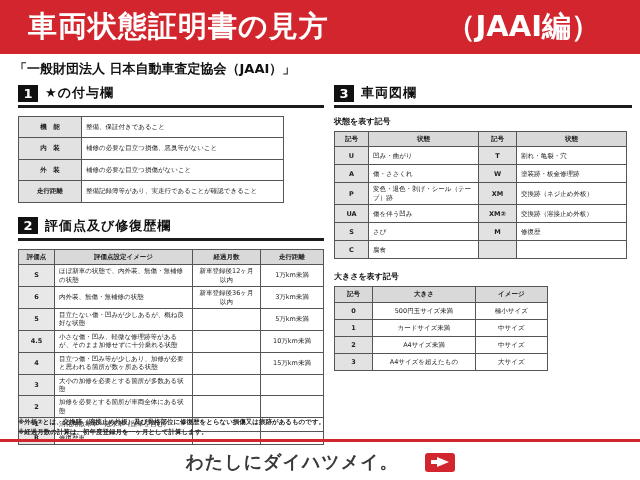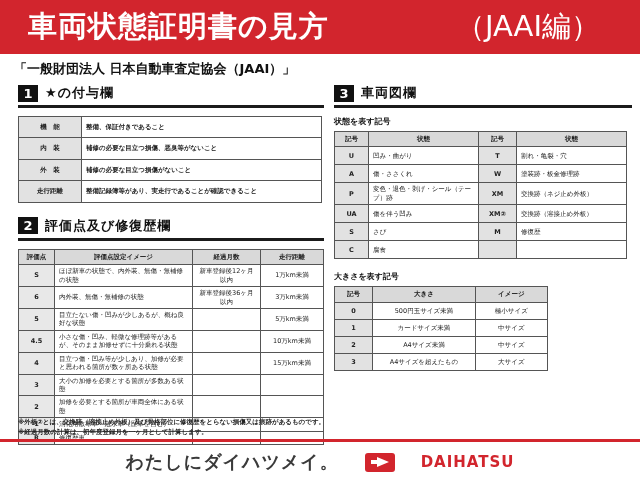--- a/index.html
+++ b/index.html
@@ -9,45 +9,45 @@
     font-family:"DejaVu Sans","Liberation Sans",sans-serif;
     color:#222;
   }
   
   .banner{
     position:absolute;top:0;left:0;width:640px;height:54px;
     background:#d2252d;display:flex;align-items:center;
     justify-content:space-between;padding:0 40px 0 28px;box-sizing:border-box;
   }
   .banner .ttl{color:#fff;font-size:29px;font-weight:bold;letter-spacing:1px;}
-  .banner .ed{color:#fff;font-size:29px;font-weight:normal;}
+  .banner .ed{color:#fff;font-size:29px;font-weight:bold;}
   .org{position:absolute;top:60px;left:14px;font-size:13px;font-weight:bold;color:#111;}
   
   .sec-head{
     display:flex;align-items:center;gap:7px;
     border-bottom:3px solid #1b1b1b;padding-bottom:3px;margin-bottom:8px;
   }
   .sec-num{
     background:#111;color:#fff;font-weight:bold;font-size:13px;
     width:20px;height:17px;display:flex;align-items:center;justify-content:center;
   }
   .sec-title{font-size:13px;font-weight:bold;color:#111;letter-spacing:1px;}
   
   #left{position:absolute;top:84px;left:18px;width:306px;}
   #right{position:absolute;top:84px;left:334px;width:298px;}
   
   table{border-collapse:collapse;background:#fff;}
   td,th{border:1px solid #555;font-size:6.5px;padding:2px 4px;line-height:1.3;}
   th{background:#d9d9d9;font-weight:bold;text-align:center;padding:3px 2px;}
   
-  .t-star{width:304px;margin-bottom:14px;}
+  .t-star{width:266px;margin-bottom:14px;}
   .t-star td:first-child{
     width:58px;background:#e2e2e2;text-align:center;font-weight:bold;padding:6px 2px;
   }
-  .t-star td:last-child{font-weight:bold;}
+  .t-star td:last-child{font-weight:normal;}
   
   .t-eval{width:305px;table-layout:fixed;}
   .t-eval td:first-child{background:#e8e8e8;text-align:center;font-weight:bold;}
   .t-eval td:nth-child(3),.t-eval td:nth-child(4){text-align:center;}
   
   .t-cond{width:292px;table-layout:fixed;margin-bottom:12px;}
   .t-cond td:nth-child(1),.t-cond td:nth-child(3){background:#e2e2e2;text-align:center;font-weight:bold;}
   .t-cond td{height:13px;}
   
   .t-size{width:214px;table-layout:fixed;}
@@ -291,14 +291,13 @@
 
 <div class="rule"></div>
 
 <div class="footer">
   <span class="tagline">わたしにダイハツメイ。</span>
   <span class="d-mark">
     <svg width="20" height="12" viewBox="0 0 20 12" aria-hidden="true">
       <path d="M1 6 L13 1 L13 4 L19 4 L19 8 L13 8 L13 11 Z" fill="#ffffff" transform="rotate(180 10 6)"></path>
     </svg>
   </span>
-  <span class="brand">DAIHATSU</span>
 </div>
 
 </body></html>

